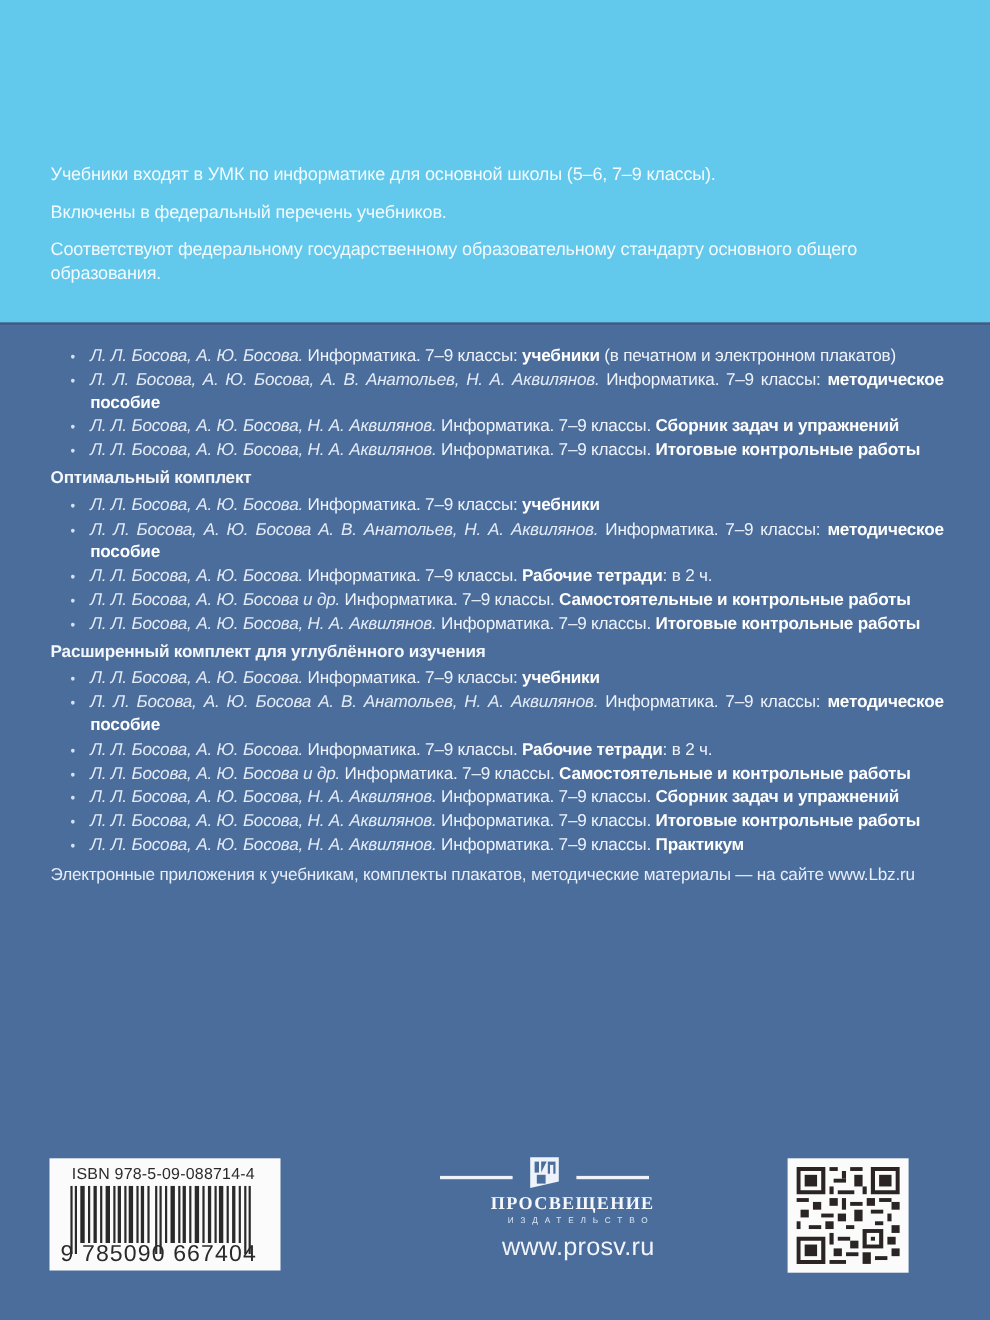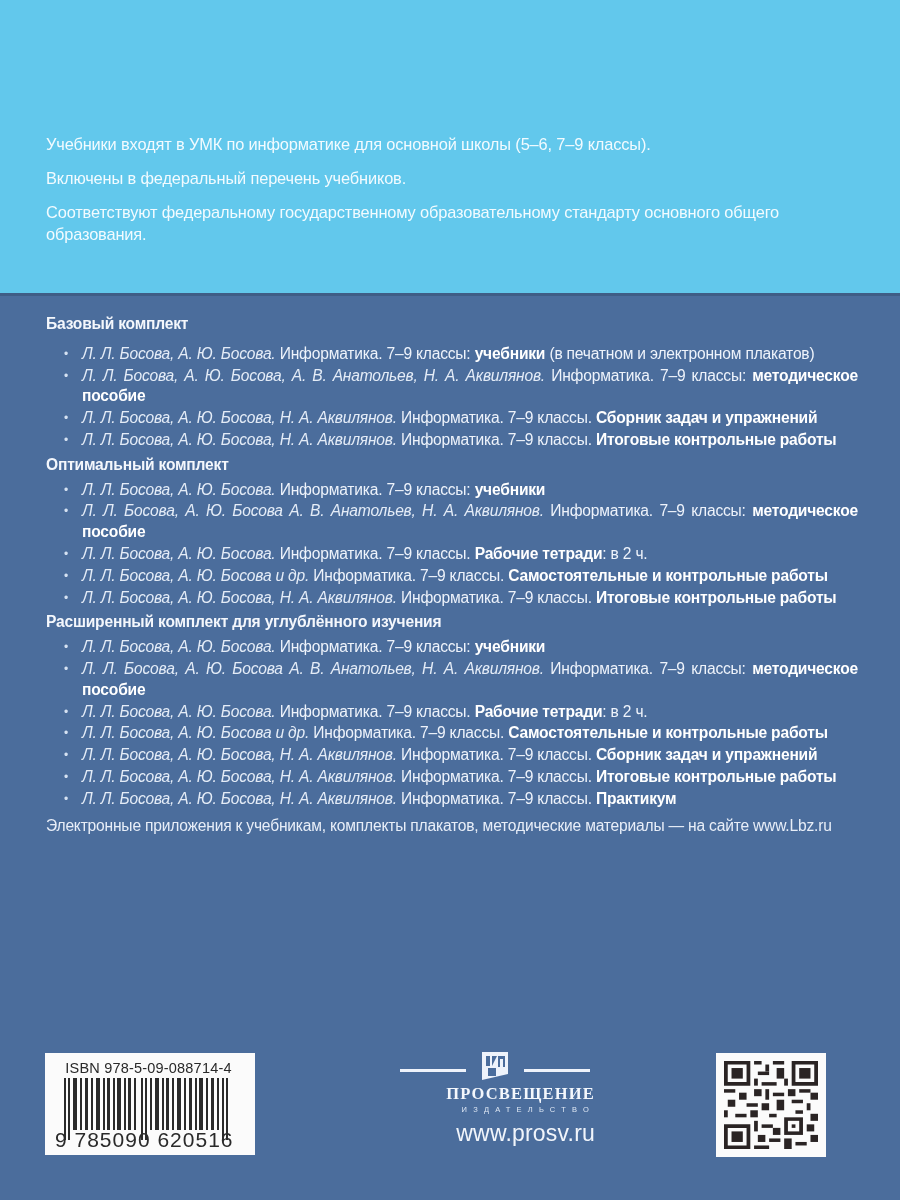--- a/index.html
+++ b/index.html
@@ -11,21 +11,21 @@
     }
     .top-band {
       position: absolute; left: 0; top: 0; width: 900px; height: 296px;
       background: #62c8ec;
     }
     .top-band .divider {
       position: absolute; left: 0; bottom: 0; width: 100%; height: 3px;
       background: #3f5d86;
     }
     .intro {
-      position: absolute; left: 46px; top: 133px; width: 815px;
+      position: absolute; left: 46px; top: 148px; width: 815px;
       color: #f2fbff; font-size: 16.4px; line-height: 22px;
       letter-spacing: -0.15px;
     }
     .intro p { margin-bottom: 12px; }
     .body-area {
       position: absolute; left: 0; top: 296px; width: 900px; height: 904px;
       background: #4b6d9c;
     }
     .content {
       position: absolute; left: 46px; top: 314px; width: 812px;
@@ -98,21 +98,20 @@
 <div class="intro">
   <p>Учебники входят в УМК по информатике для основной школы (5–6, 7–9 классы).</p>
   <p>Включены в федеральный перечень учебников.</p>
   <p>Соответствуют федеральному государственному образовательному стандарту основного общего образования.</p>
 </div>
 
 <div class="body-area"></div>
 
 <div class="content">
   <div class="section first">
-    <div class="section-title">Базовый комплект</div>
     <ul class="items">
         <li><span class="authors">Л. Л. Босова, А. Ю. Босова.</span><span> Информатика. 7–9 классы: </span><span class="title-b">учебники</span><span> (в печатном и электронном плакатов)</span></li>
         <li><span class="authors">Л. Л. Босова, А. Ю. Босова, А. В. Анатольев, Н. А. Аквилянов.</span><span> Информатика. 7–9 классы: </span><span class="title-b">методическое пособие</span><span></span></li>
         <li><span class="authors">Л. Л. Босова, А. Ю. Босова, Н. А. Аквилянов.</span><span> Информатика. 7–9 классы. </span><span class="title-b">Сборник задач и упражнений</span><span></span></li>
         <li><span class="authors">Л. Л. Босова, А. Ю. Босова, Н. А. Аквилянов.</span><span> Информатика. 7–9 классы. </span><span class="title-b">Итоговые контрольные работы</span><span></span></li>
       </ul>
   </div>
   <div class="section">
     <div class="section-title">Оптимальный комплект</div>
     <ul class="items">
@@ -168,21 +167,21 @@
         <rect x="133" y="0" width="3" height="52"></rect>
       <rect x="139" y="0" width="2" height="52"></rect>
         <rect x="143" y="0" width="4" height="52"></rect>
       <rect x="150" y="0" width="2" height="52"></rect>
         <rect x="155" y="0" width="3" height="52"></rect>
       <rect x="161" y="0" width="2" height="52"></rect>
         <rect x="166" y="0" width="2" height="62"></rect>
       <rect x="170" y="0" width="2" height="62"></rect>
     </g>
   </svg>
-  <div class="ean-digits">9 785090 620516</div>
+  <div class="ean-digits">9 785090 667404</div>
 </div>
 
 <div class="publisher">
   <svg class="pub-logo" width="190" height="34" viewBox="0 0 190 34">
     <rect x="0" y="21" width="66" height="3" fill="#eef3fb"></rect>
     <rect x="124" y="21" width="66" height="3" fill="#eef3fb"></rect>
     <path d="M82 4 L108 4 L108 26 L82 32 Z" fill="#eef3fb"></path>
     <rect x="86" y="8" width="4" height="10" fill="#4b6d9c"></rect>
     <path d="M92 8 L97 8 L92 18 Z" fill="#4b6d9c"></path>
     <rect x="98" y="8" width="7" height="3" fill="#4b6d9c"></rect>

